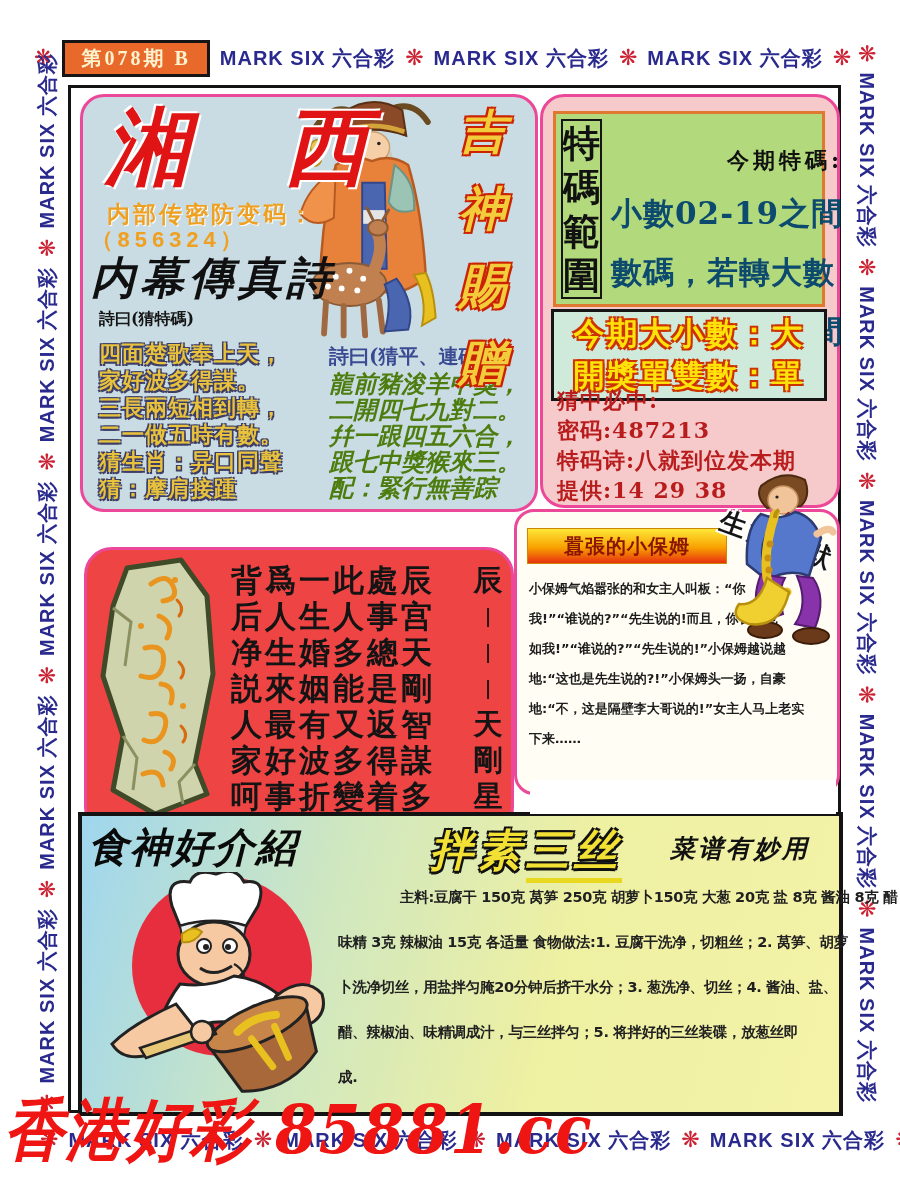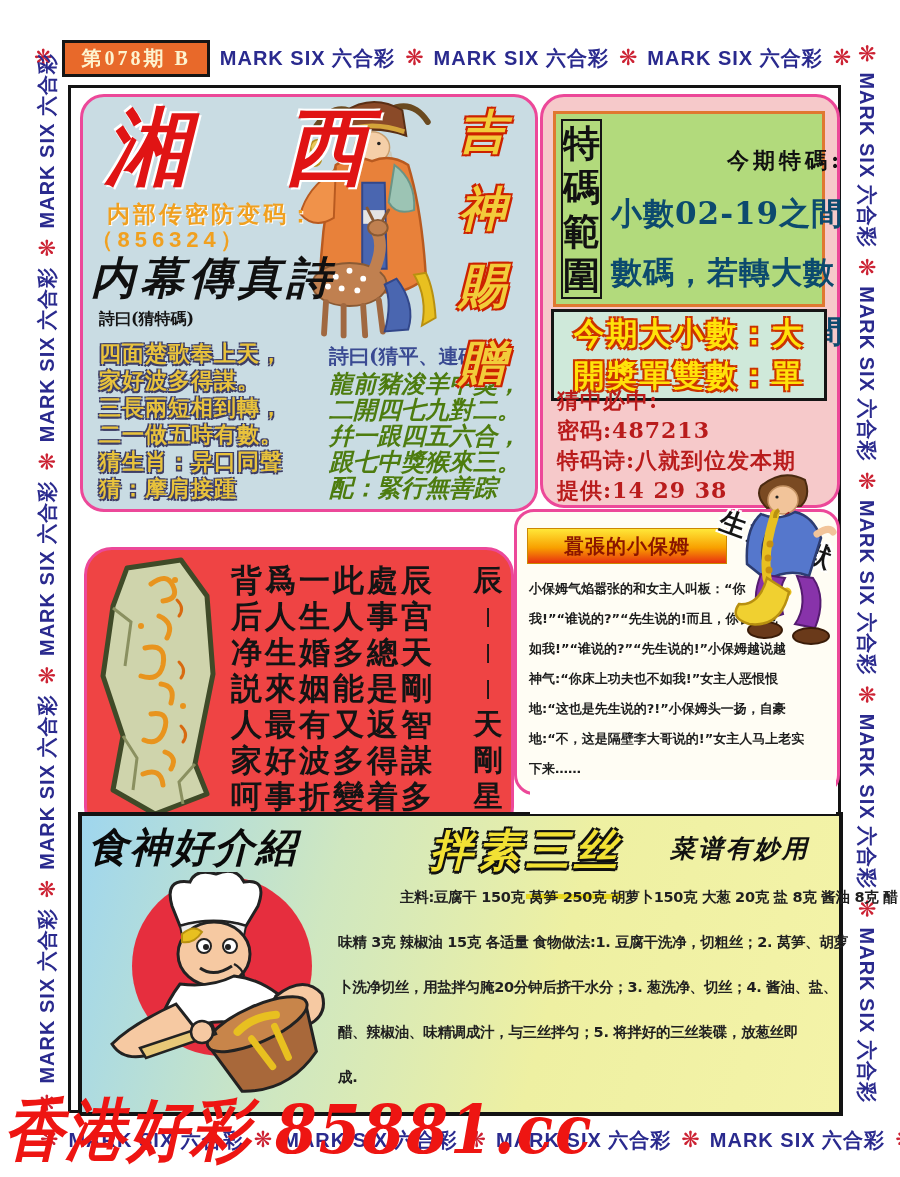--- a/index.html
+++ b/index.html
@@ -91,21 +91,21 @@
   .hu-sax{left:192px;top:-46px;width:138px;height:196px;z-index:4;}
   .hu-body{left:12px;top:62px;width:302px;}
   .hu-body div{font-size:13px;font-weight:bold;color:#1d1d1d;height:30px;line-height:30px;white-space:nowrap;}
 
   
   .rc-title{left:6px;top:4px;font-size:40px;font-weight:900;font-style:italic;color:#0a0a0a;
             letter-spacing:2px;font-family:"DejaVu Serif",serif;white-space:nowrap;}
   .rc-dish{left:348px;top:6px;font-size:43px;font-weight:900;font-style:italic;color:#f2e134;
            letter-spacing:5px;white-space:nowrap;
            text-shadow:-2px -2px 0 #111,2px -2px 0 #111,-2px 2px 0 #111,2px 2px 0 #111,0 3px 0 #111;}
-  .rc-dish .ul{border-bottom:5px solid #e8d820;padding-bottom:19px;}
+  .rc-dish .ul{border-bottom:5px solid #e8d820;padding-bottom:3px;}
   .rc-tag{left:588px;top:16px;font-size:25px;font-weight:900;font-style:italic;color:#111;
           letter-spacing:3px;font-family:"DejaVu Serif",serif;white-space:nowrap;}
   .rc-chef{left:2px;top:56px;width:258px;height:238px;}
   .rc-line{font-size:14.5px;font-weight:bold;color:#202020;letter-spacing:-0.3px;white-space:nowrap;}
   .rc-l1{left:318px;top:72px;}
   .rc-l2{left:256px;top:117px;}
   .rc-l3{left:256px;top:162px;}
   .rc-l4{left:256px;top:207px;}
   .rc-l5{left:256px;top:252px;}
 
@@ -340,21 +340,20 @@
         <circle cx="59" cy="92" r="3.5" fill="#c89010"></circle>
       <circle cx="60" cy="104" r="3.5" fill="#c89010"></circle>
       <path d="M70,44 Q66,46 66,52" fill="none" stroke="#b89010" stroke-width="4"></path>
       <path d="M108,68 Q120,60 124,66" fill="none" stroke="#f2c49a" stroke-width="7" stroke-linecap="round"></path>
     </svg>
 
     <div class="abs hu-body">
       <div>小保姆气焰嚣张的和女主人叫板：“你</div>
       <div>我!”“谁说的?”“先生说的!而且，你长得也</div>
       <div>如我!”“谁说的?”“先生说的!”小保姆越说越</div>
-      <div>神气:“你床上功夫也不如我!”女主人恶恨恨</div>
       <div>地:“这也是先生说的?!”小保姆头一扬，自豪</div>
       <div>地:“不，这是隔壁李大哥说的!”女主人马上老实</div>
       <div>下来……</div>
     </div>
   </div>
 
   <div class="abs white-strip"></div>
 
   <div class="abs box box-recipe">
     <div class="abs rc-title">食神好介紹</div>

